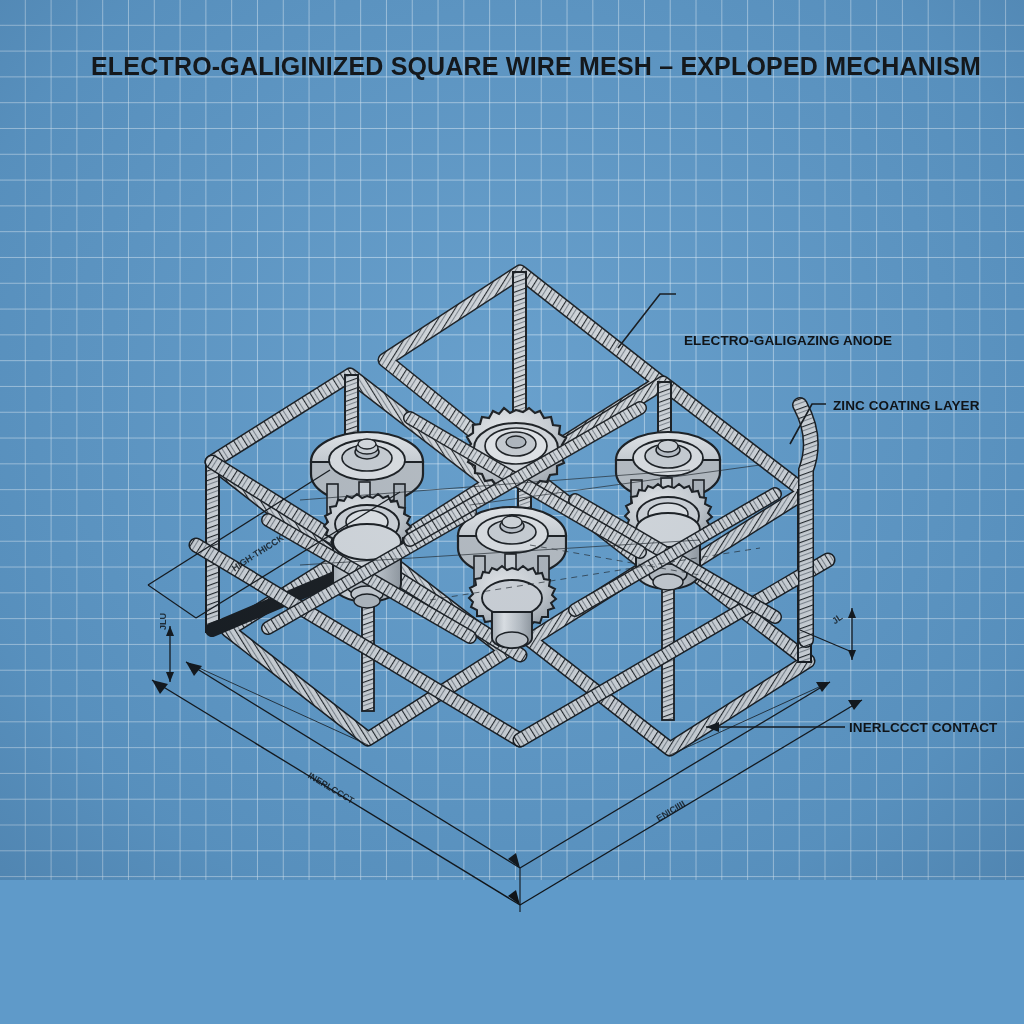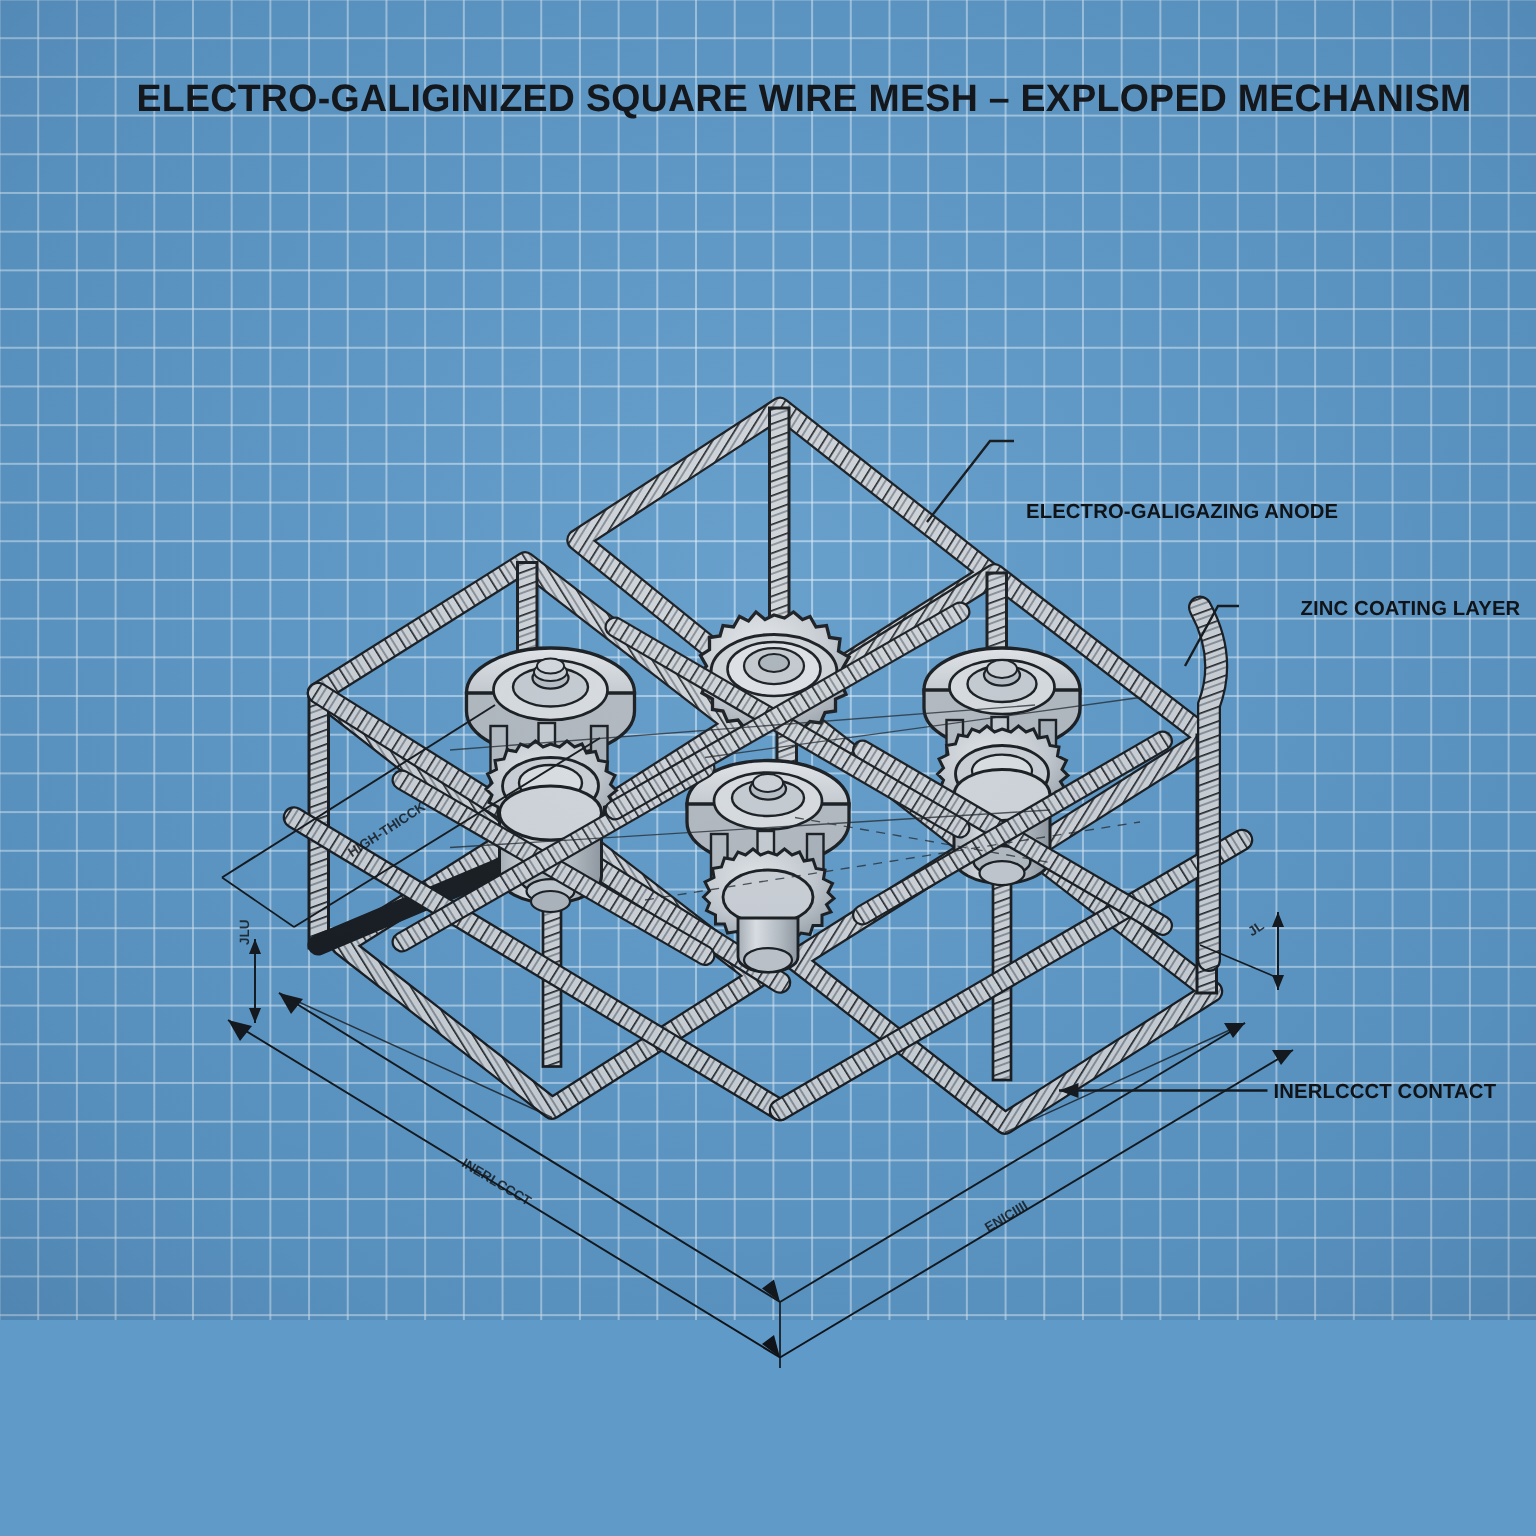--- a/index.html
+++ b/index.html
@@ -33,21 +33,21 @@
     font-family:"Liberation Sans", sans-serif;
     transform:scaleX(0.98);
     transform-origin:left top;
   }
   .callout {
     position:absolute;
     font-size:13.5px; font-weight:600; color:#101418;
     white-space:nowrap; letter-spacing:0.1px;
   }
   #cl-anode { left:684px; top:288px;margin-top:45px; }
-  #cl-zinc  { left:833px; top:398px;margin-left:34px; }
+  #cl-zinc  { left:833px; top:398px; }
   #cl-contact { left:849px; top:720px; }
   .dimlabel {
     position:absolute;
     font-size:9px; font-weight:700; color:#11161b;
     white-space:nowrap; opacity:0.82;
     font-family:"Liberation Sans", sans-serif;
   }
   svg { position:absolute; left:0; top:0; }
 </style>
 </head>

